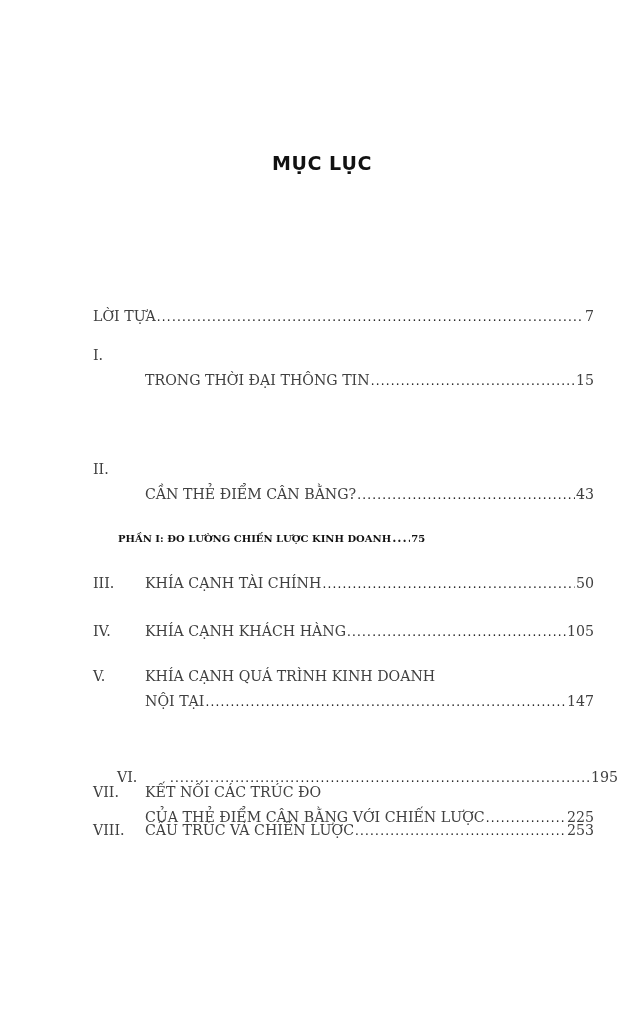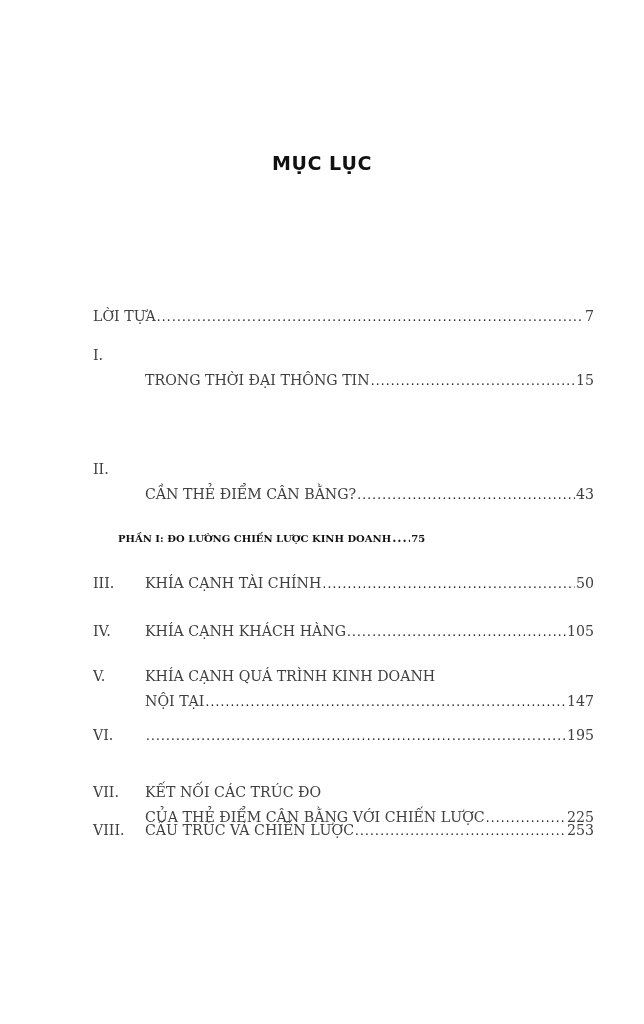--- a/index.html
+++ b/index.html
@@ -101,21 +101,21 @@
     <span class="num">V.</span>
     <span class="line-text">KHÍA CẠNH QUÁ TRÌNH KINH DOANH</span>
   </div>
   <div class="row indent">
     <span class="line-text">NỘI TẠI</span>
     <span class="dots"></span>
     <span class="page">147</span>
   </div>
 </div>
 
-<div class="entry" style="top:723px;">
+<div class="entry" style="top:765px;margin-left:24px;">
   <div class="row">
     <span class="num">VI.</span>
     <span class="dots"></span>
     <span class="page">195</span>
   </div>
 </div>
 
 <div class="entry" style="top:780px;">
   <div class="row">
     <span class="num">VII.</span>

